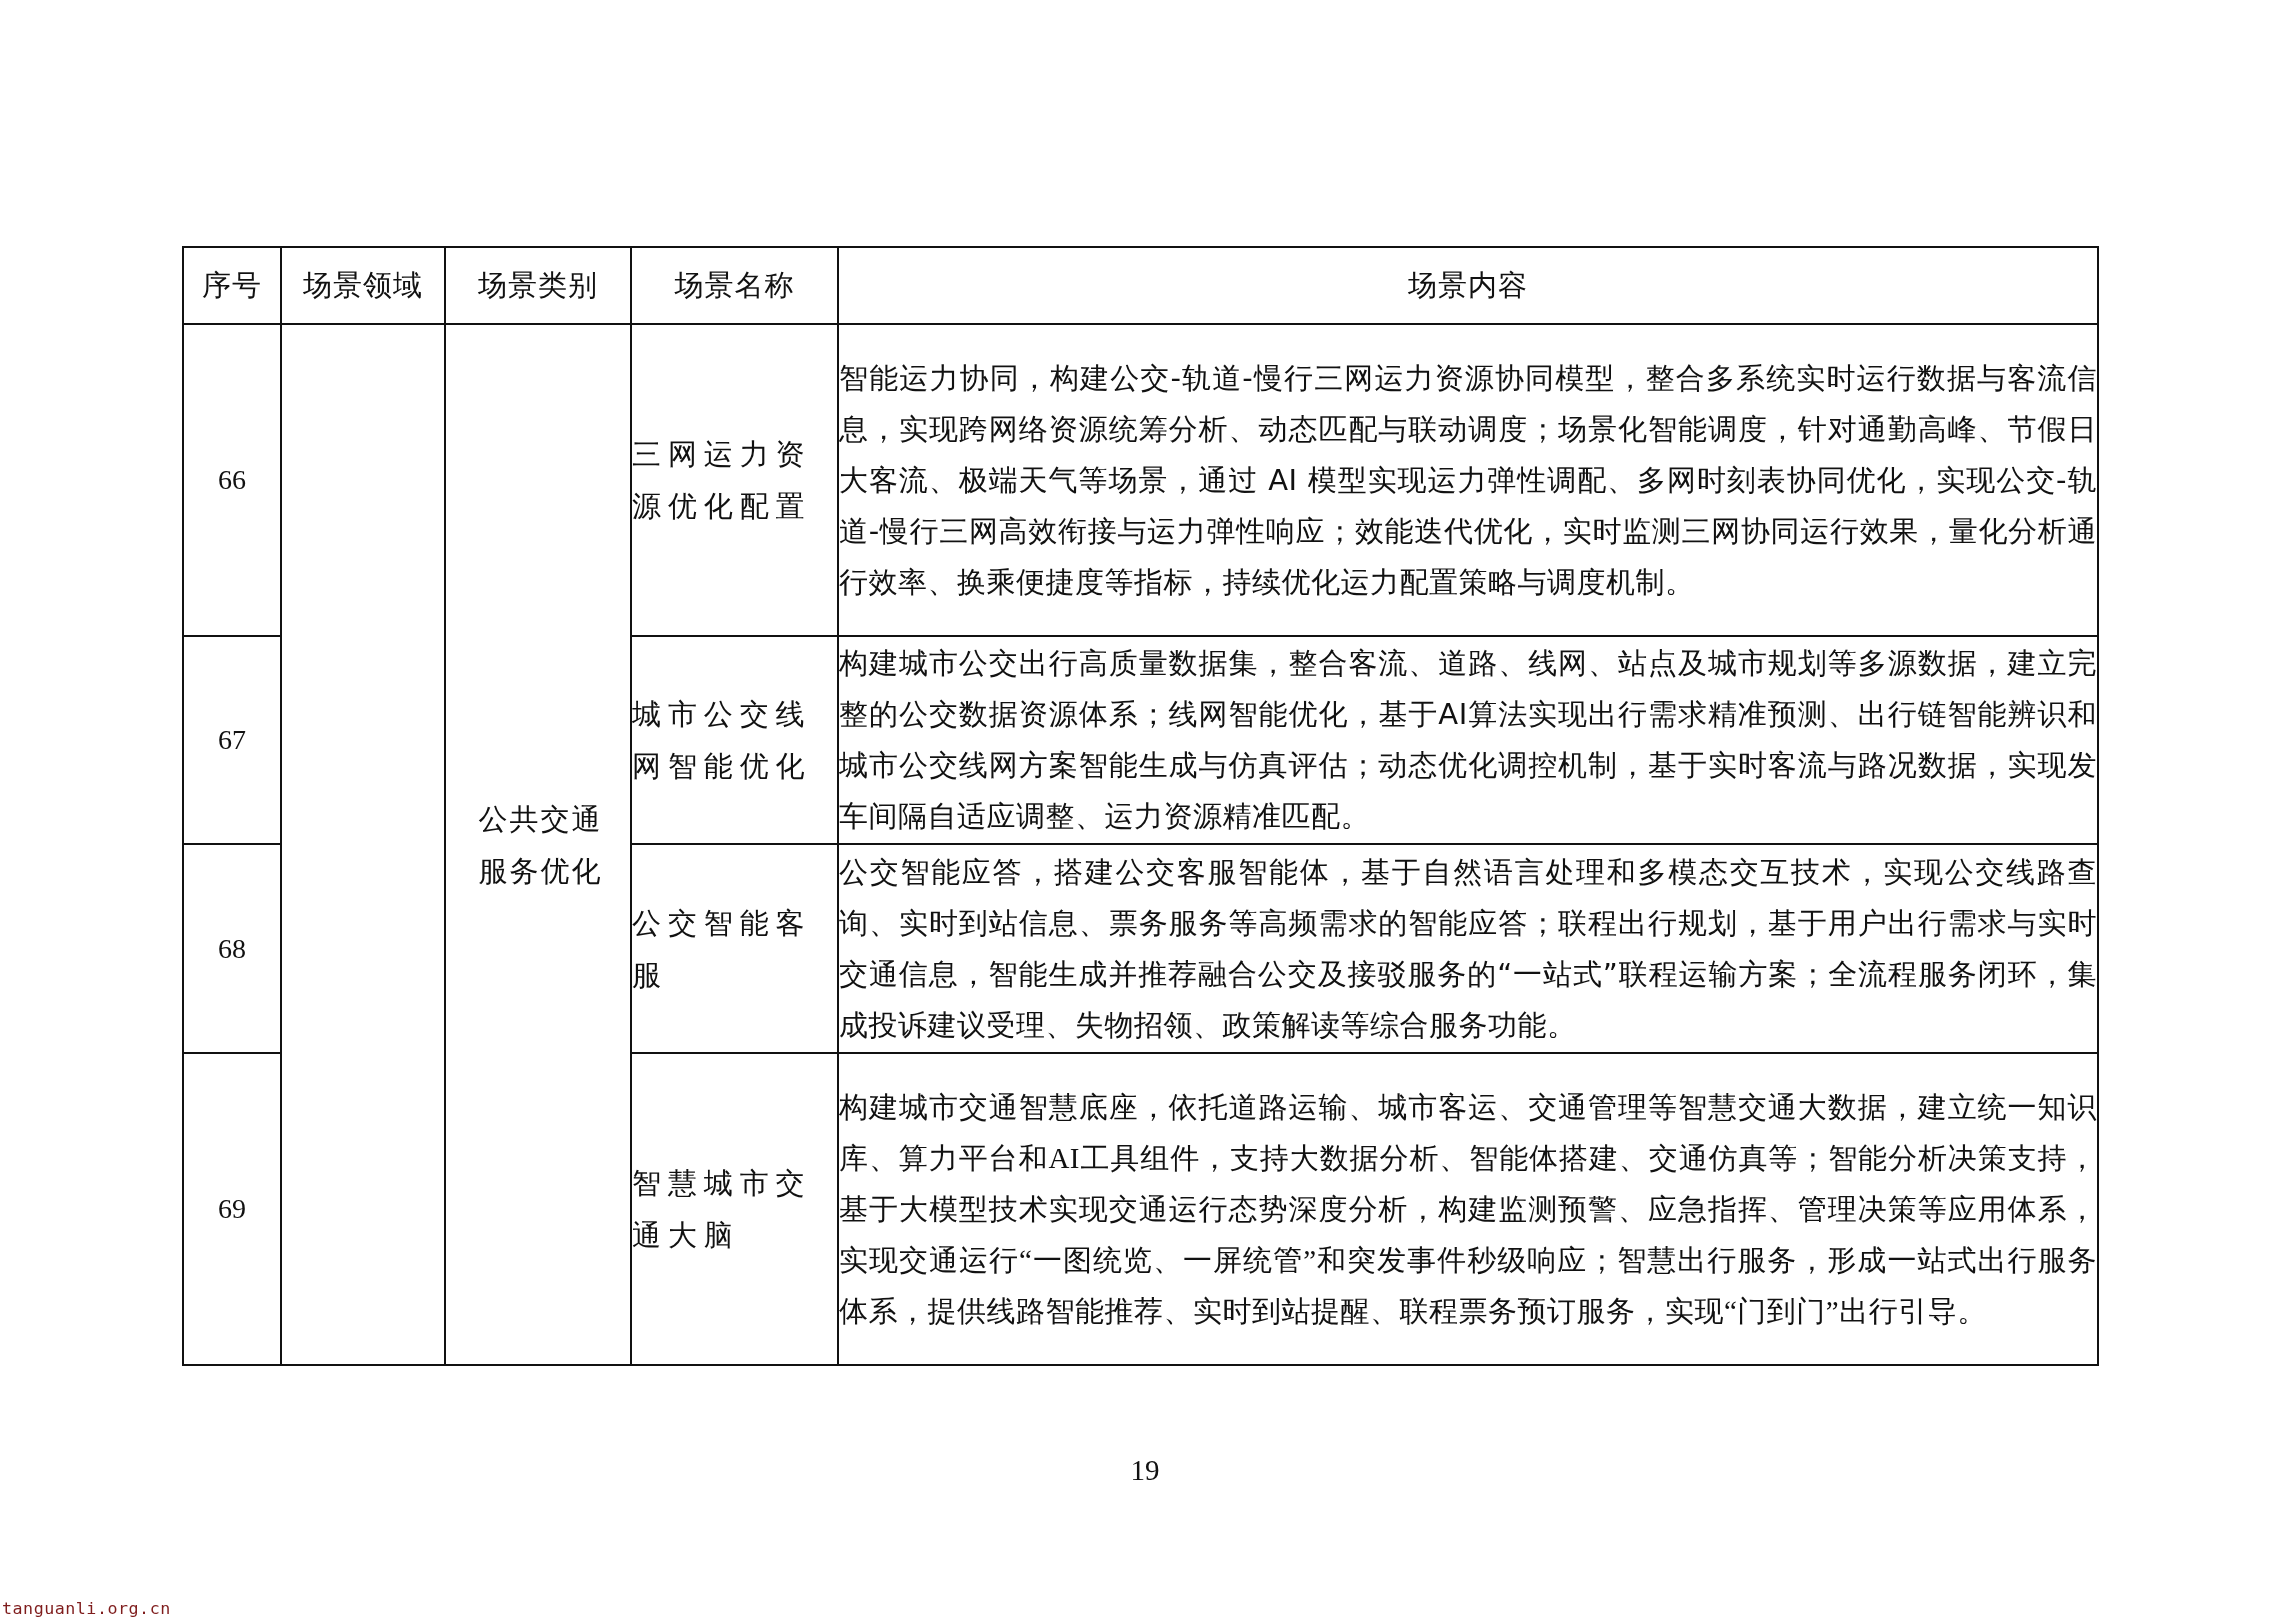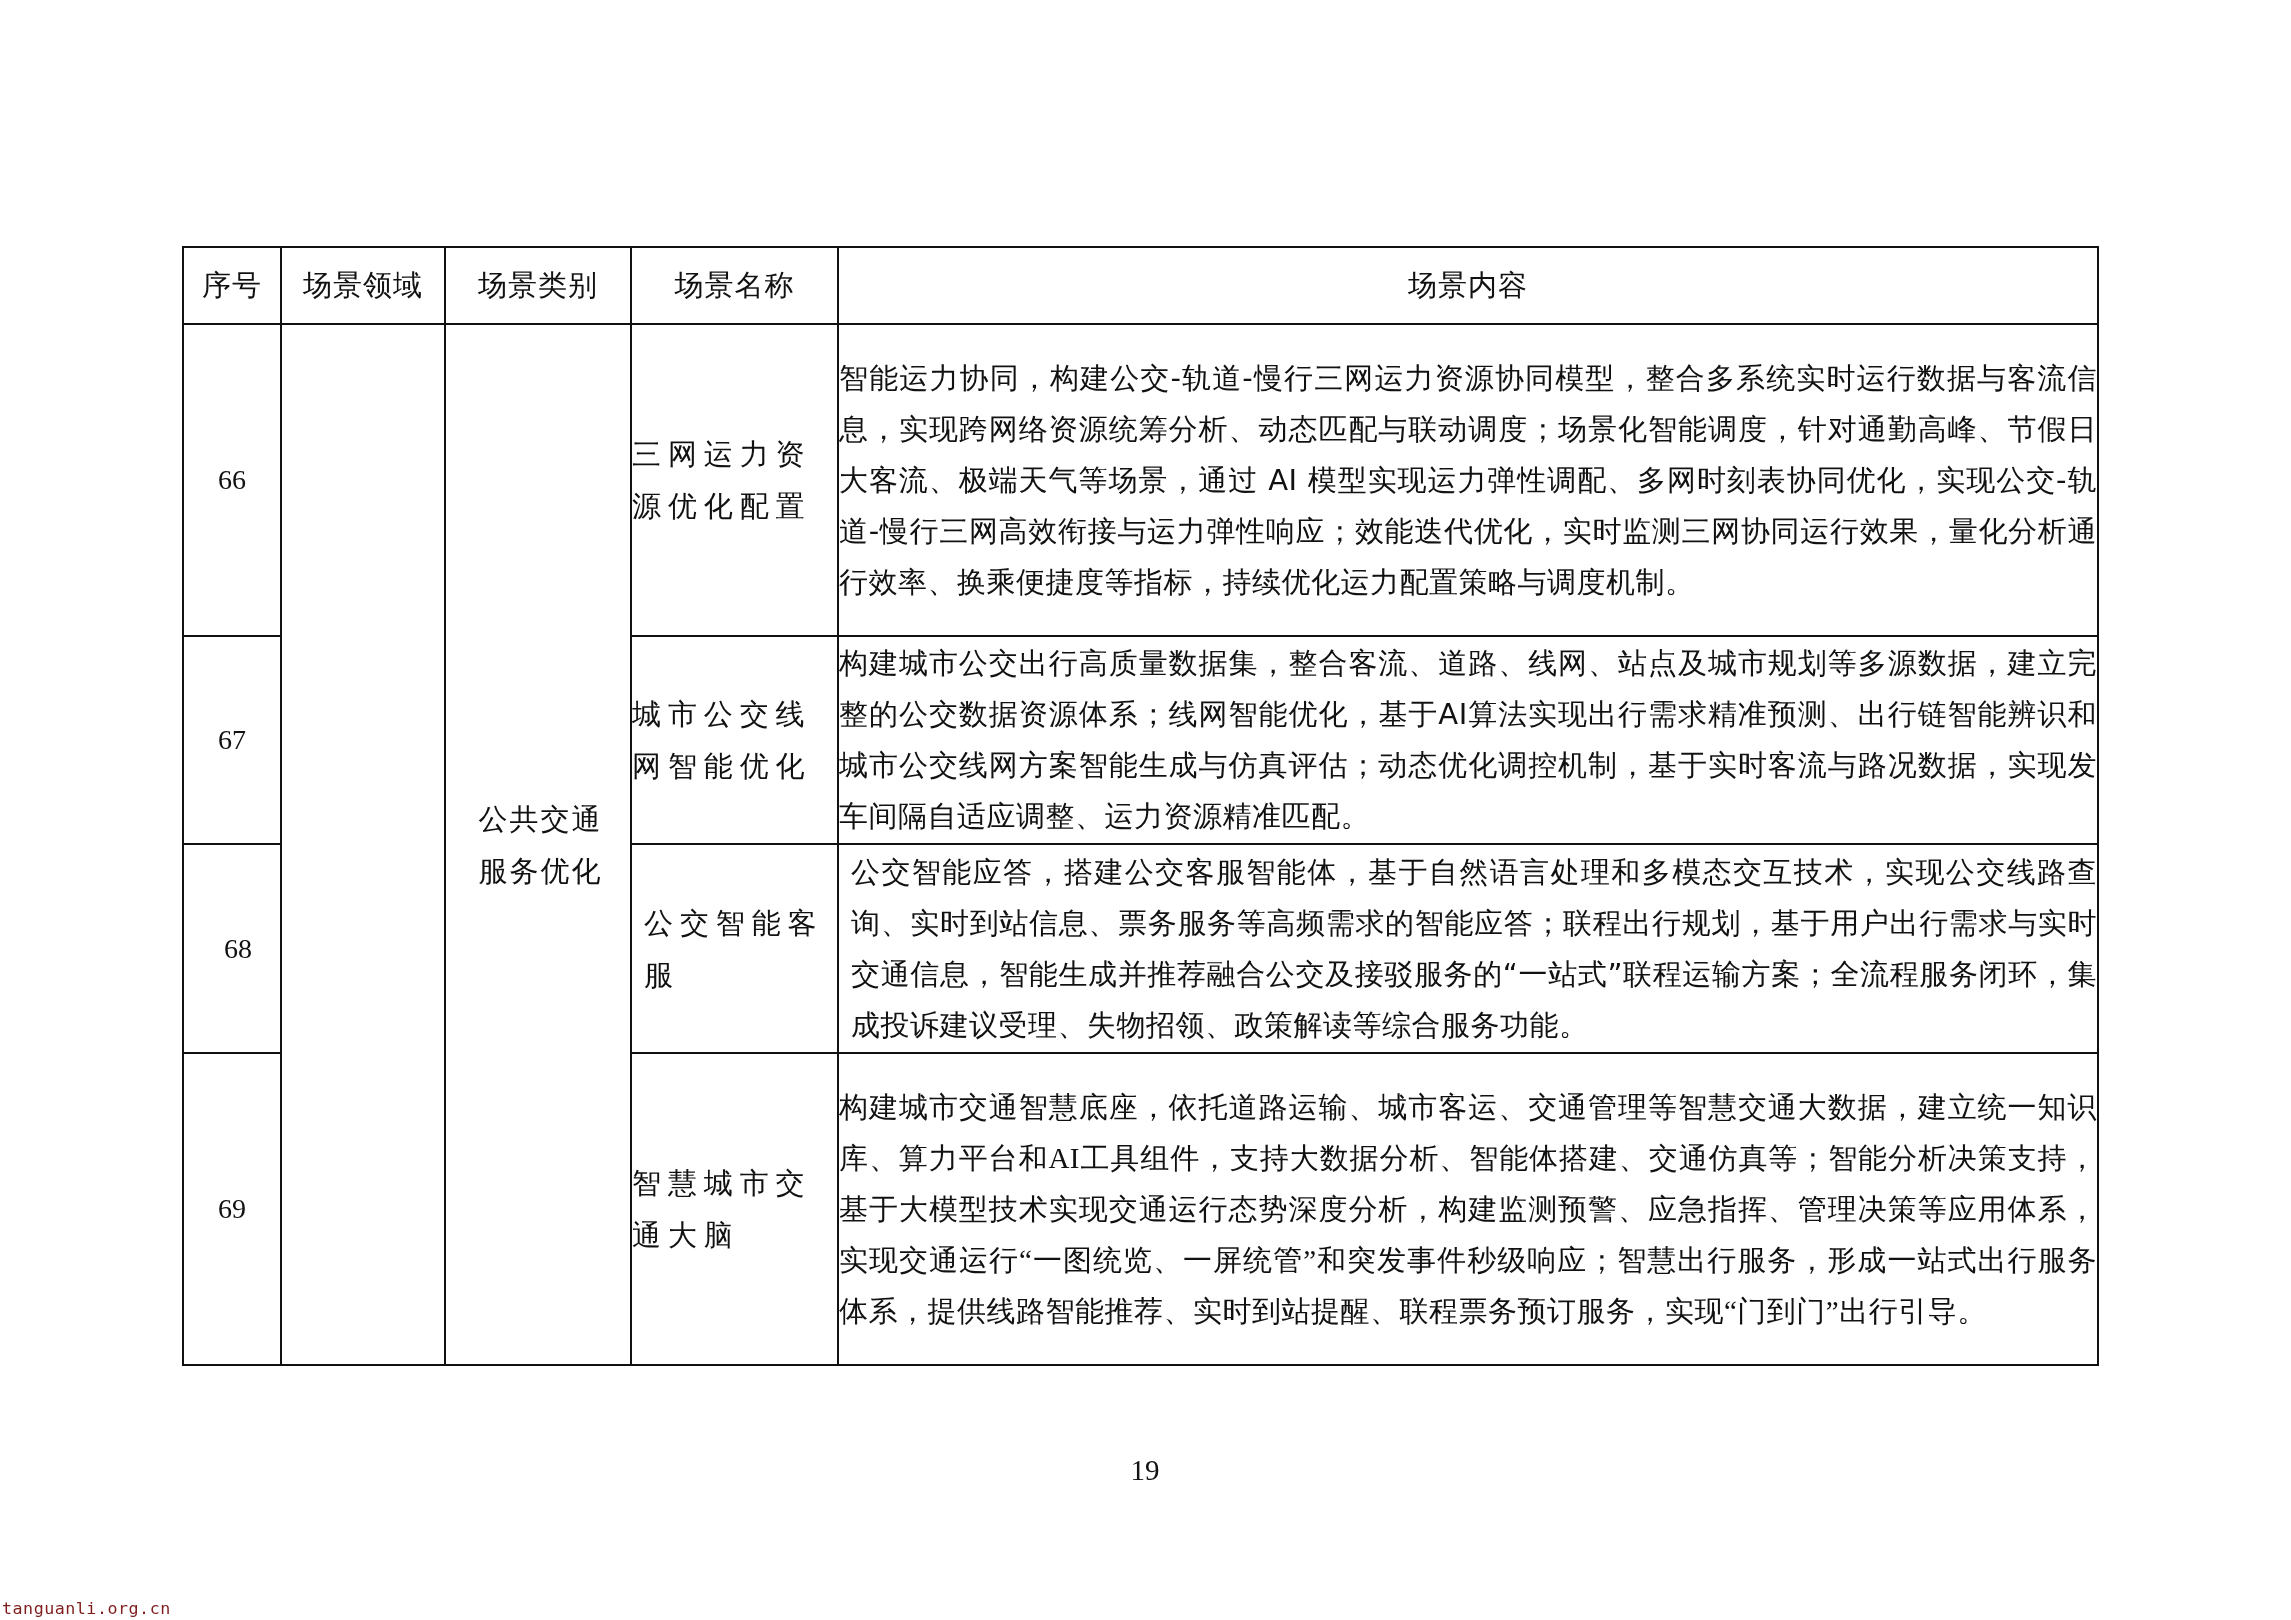--- a/index.html
+++ b/index.html
@@ -15,21 +15,21 @@
   td.num { text-align:center; font-size:28px; font-family:"Liberation Serif","DejaVu Serif",serif; }
   td.cat { text-align:center; }
   td.cat span { display:inline-block; width:127px; text-align:left; font-size:29px; line-height:52px;
        letter-spacing:2px; font-family:"DejaVu Sans","Liberation Sans",sans-serif;margin-left:8px; }
   td.name { padding:0 13.7px 0 15.7px; font-size:29px; line-height:52px; letter-spacing:6.9px;
        font-family:"DejaVu Sans","Liberation Sans",sans-serif; }
   td.content { padding:0 11.8px 0 15.7px; font-size:29px; line-height:51px; text-align:justify;
        font-family:"DejaVu Sans","Liberation Sans",sans-serif; letter-spacing:0.5px; }
   tr.r66 td { height:310px;border-radius:6px; }
   tr.r67 td { height:206px; }
-  tr.r68 td { height:207px;padding-left:12px; }
+  tr.r68 td { height:207px; }
   tr.r69 td { height:310px;font-family:Liberation Serif, serif; }
   .page-number { position:absolute; left:1096px; top:1454px; width:98px; text-align:center;
        font-size:29px; font-family:"Liberation Serif","DejaVu Serif",serif; }
   .watermark { position:absolute; left:2px; top:1598px; font-size:16.7px; color:#7f1d1d;
        font-family:"DejaVu Sans Mono","Liberation Mono",monospace; letter-spacing:0.5px; }
 </style>
 </head>
 <body>
 
 <div class="page">

